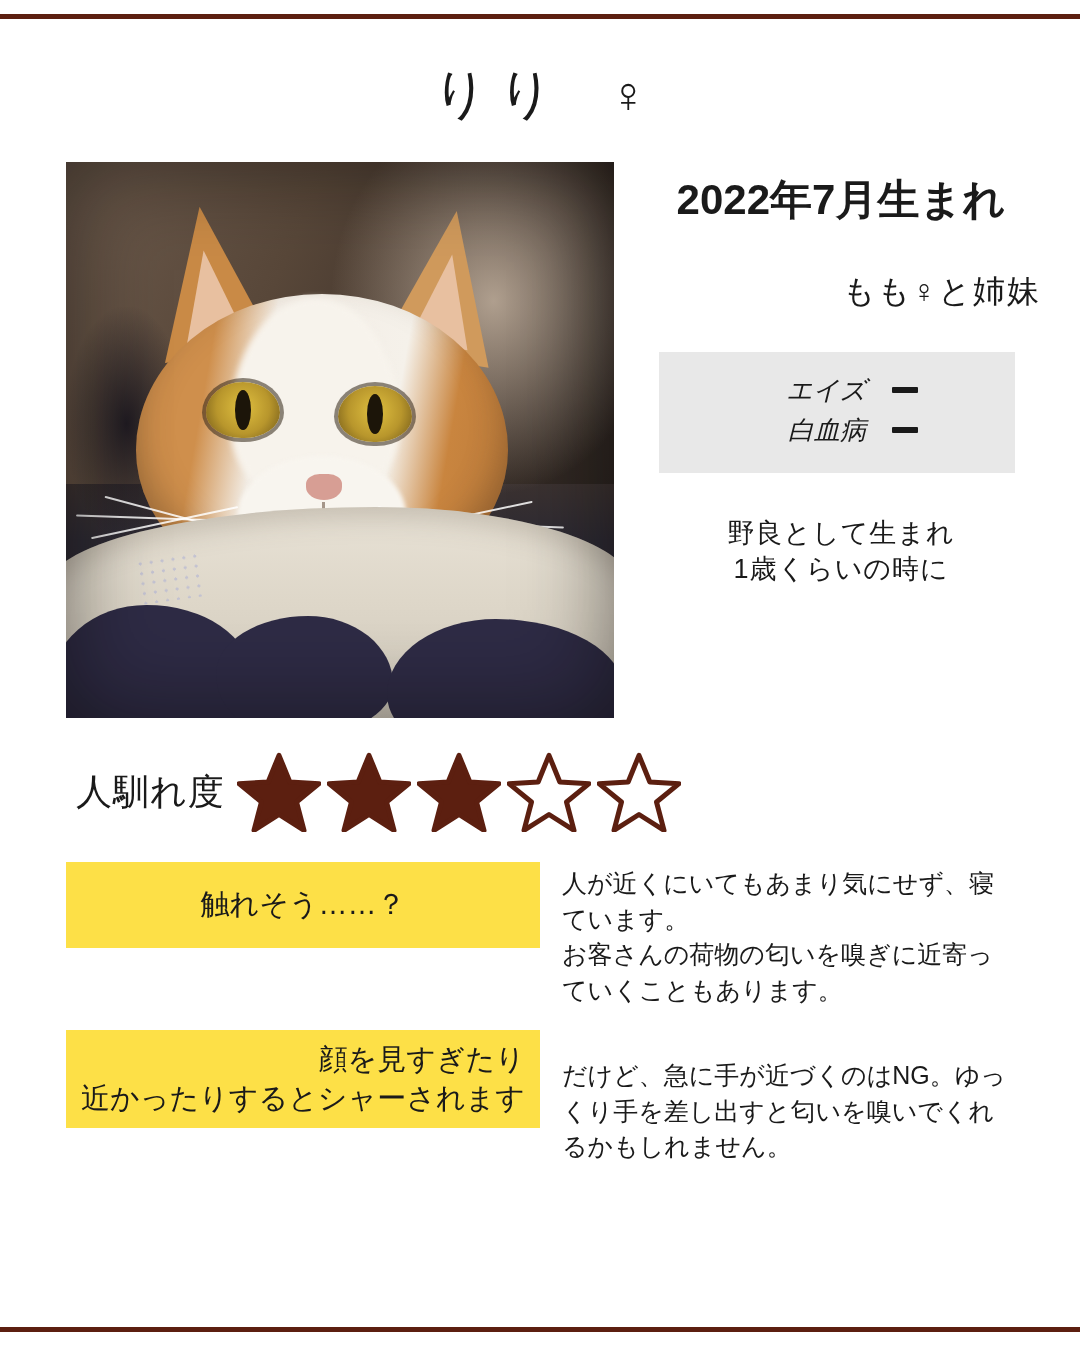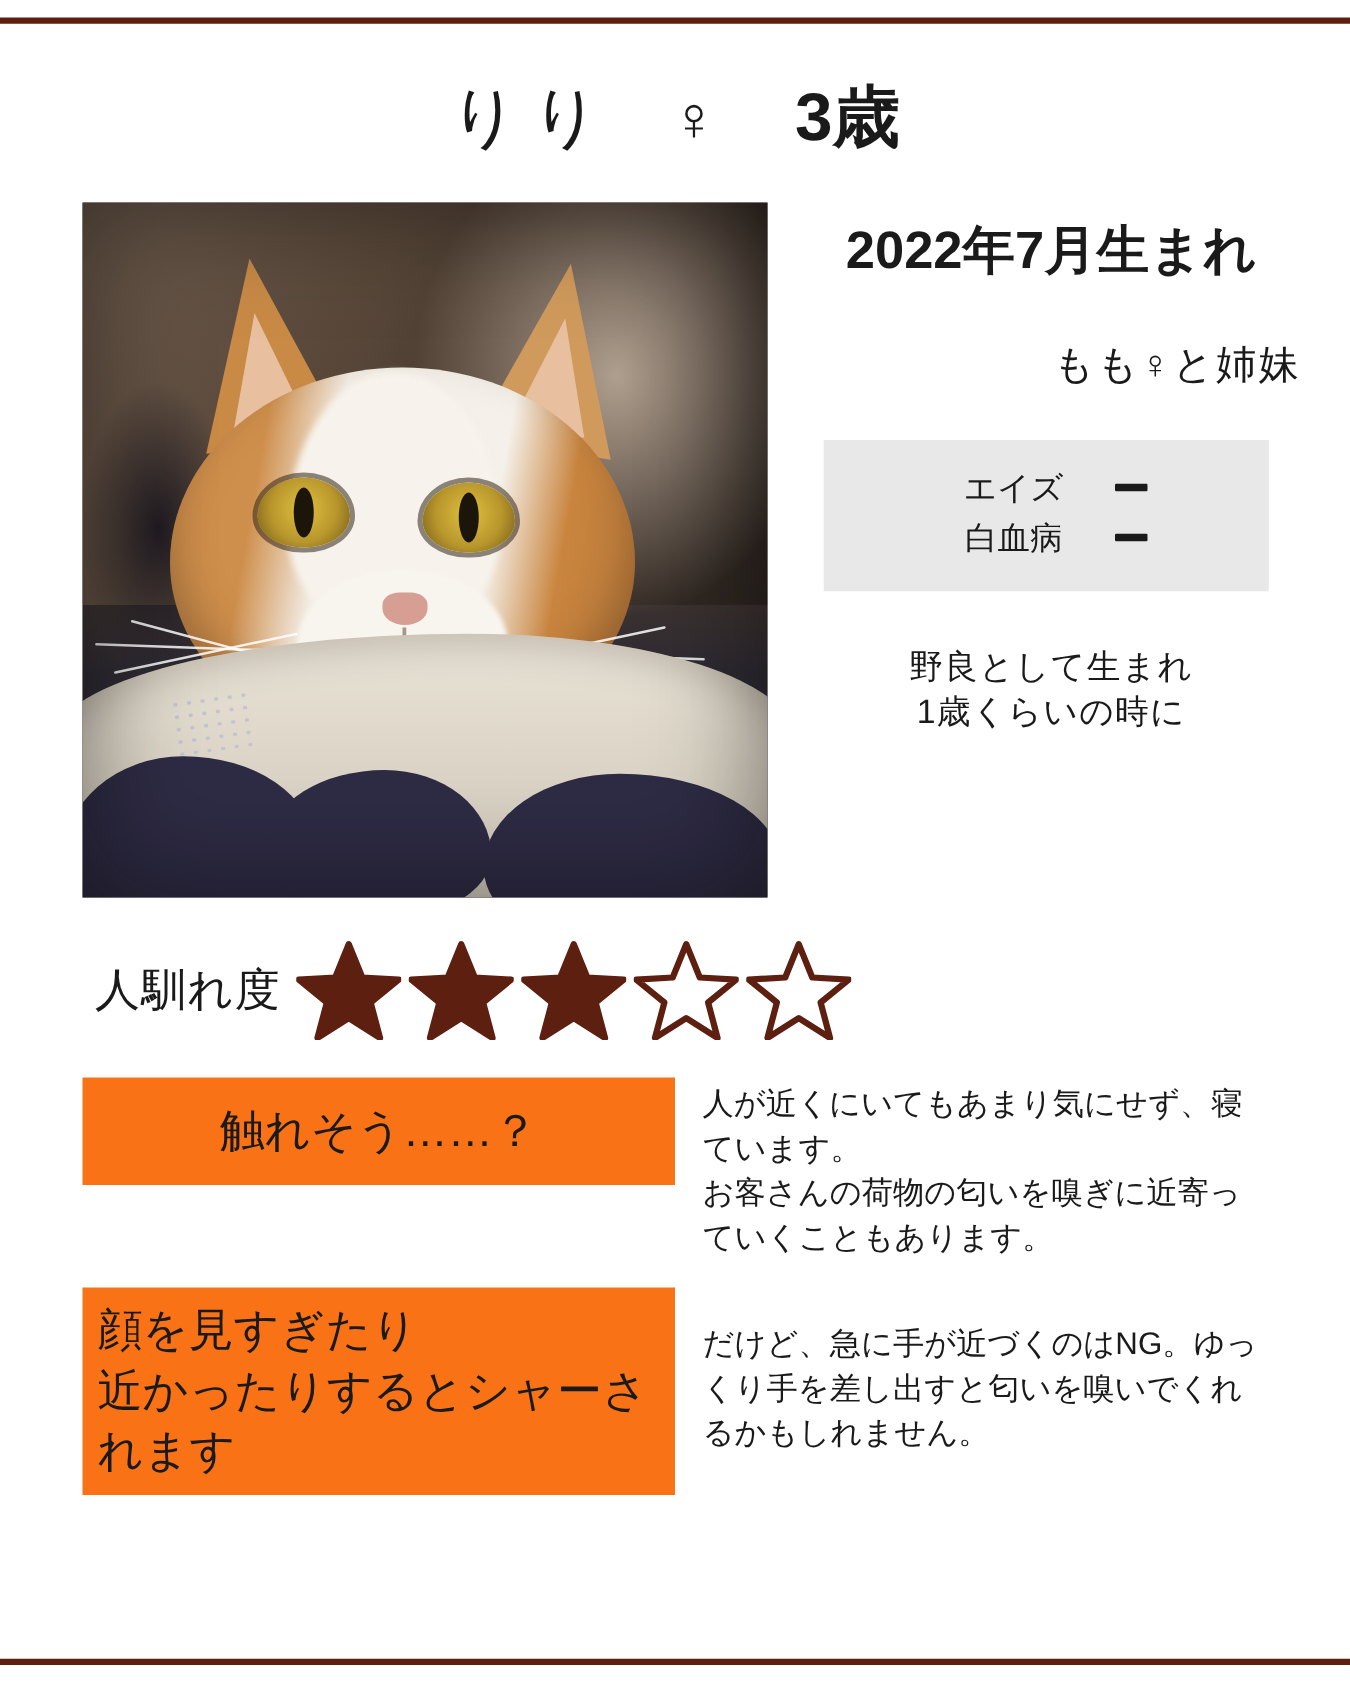--- a/index.html
+++ b/index.html
@@ -258,21 +258,21 @@
     box-sizing: border-box;
   }
   .health-row {
     display: flex;
     justify-content: center;
     align-items: center;
     gap: 26px;
     font-size: 26px;
     line-height: 1.55;
   }
-  .health-label { min-width: 110px; text-align: center; }
+  .health-label { min-width: 110px; text-align: right; font-style: italic; }
   .health-val {
     display: inline-block;
     width: 26px;
     height: 6px;
     background: #1a1a1a;
     border-radius: 1px;
   }
   .story {
     margin-top: 42px;
     font-size: 27px;
@@ -309,26 +309,26 @@
   }
   .trait-row {
     display: flex;
     align-items: flex-start;
     gap: 22px;
     margin-bottom: 22px;
   }
   .trait-tag {
     width: 474px;
     min-height: 86px;
-    background: #f97316;
+    background: #fde047;
     display: flex;
     align-items: center;
     justify-content: center;
-    text-align: left;
-    font-size: 36px;
+    text-align: right;
+    font-size: 29px;
     line-height: 1.35;
     padding: 10px 12px;
     box-sizing: border-box;
     flex: 0 0 474px;
   }
   .trait-note {
     font-size: 25px;
     line-height: 1.42;
     padding-top: 4px;
     flex: 1 1 auto;
@@ -343,21 +343,20 @@
 <body>
 
 <div class="page">
 
   <div class="rule top"></div>
   <div class="rule bottom"></div>
 
   <div class="header">
     <span class="cat-name">りり</span>
     <span class="cat-sex">♀</span>
-    <span class="cat-age">3歳</span>
   </div>
 
   <div class="photo-frame">
     <div class="photo">
       <div class="wall"></div>
       <div class="wall-light"></div>
       <div class="dark-left"></div>
 
       <div class="cat">
         <div class="ear left"></div>

